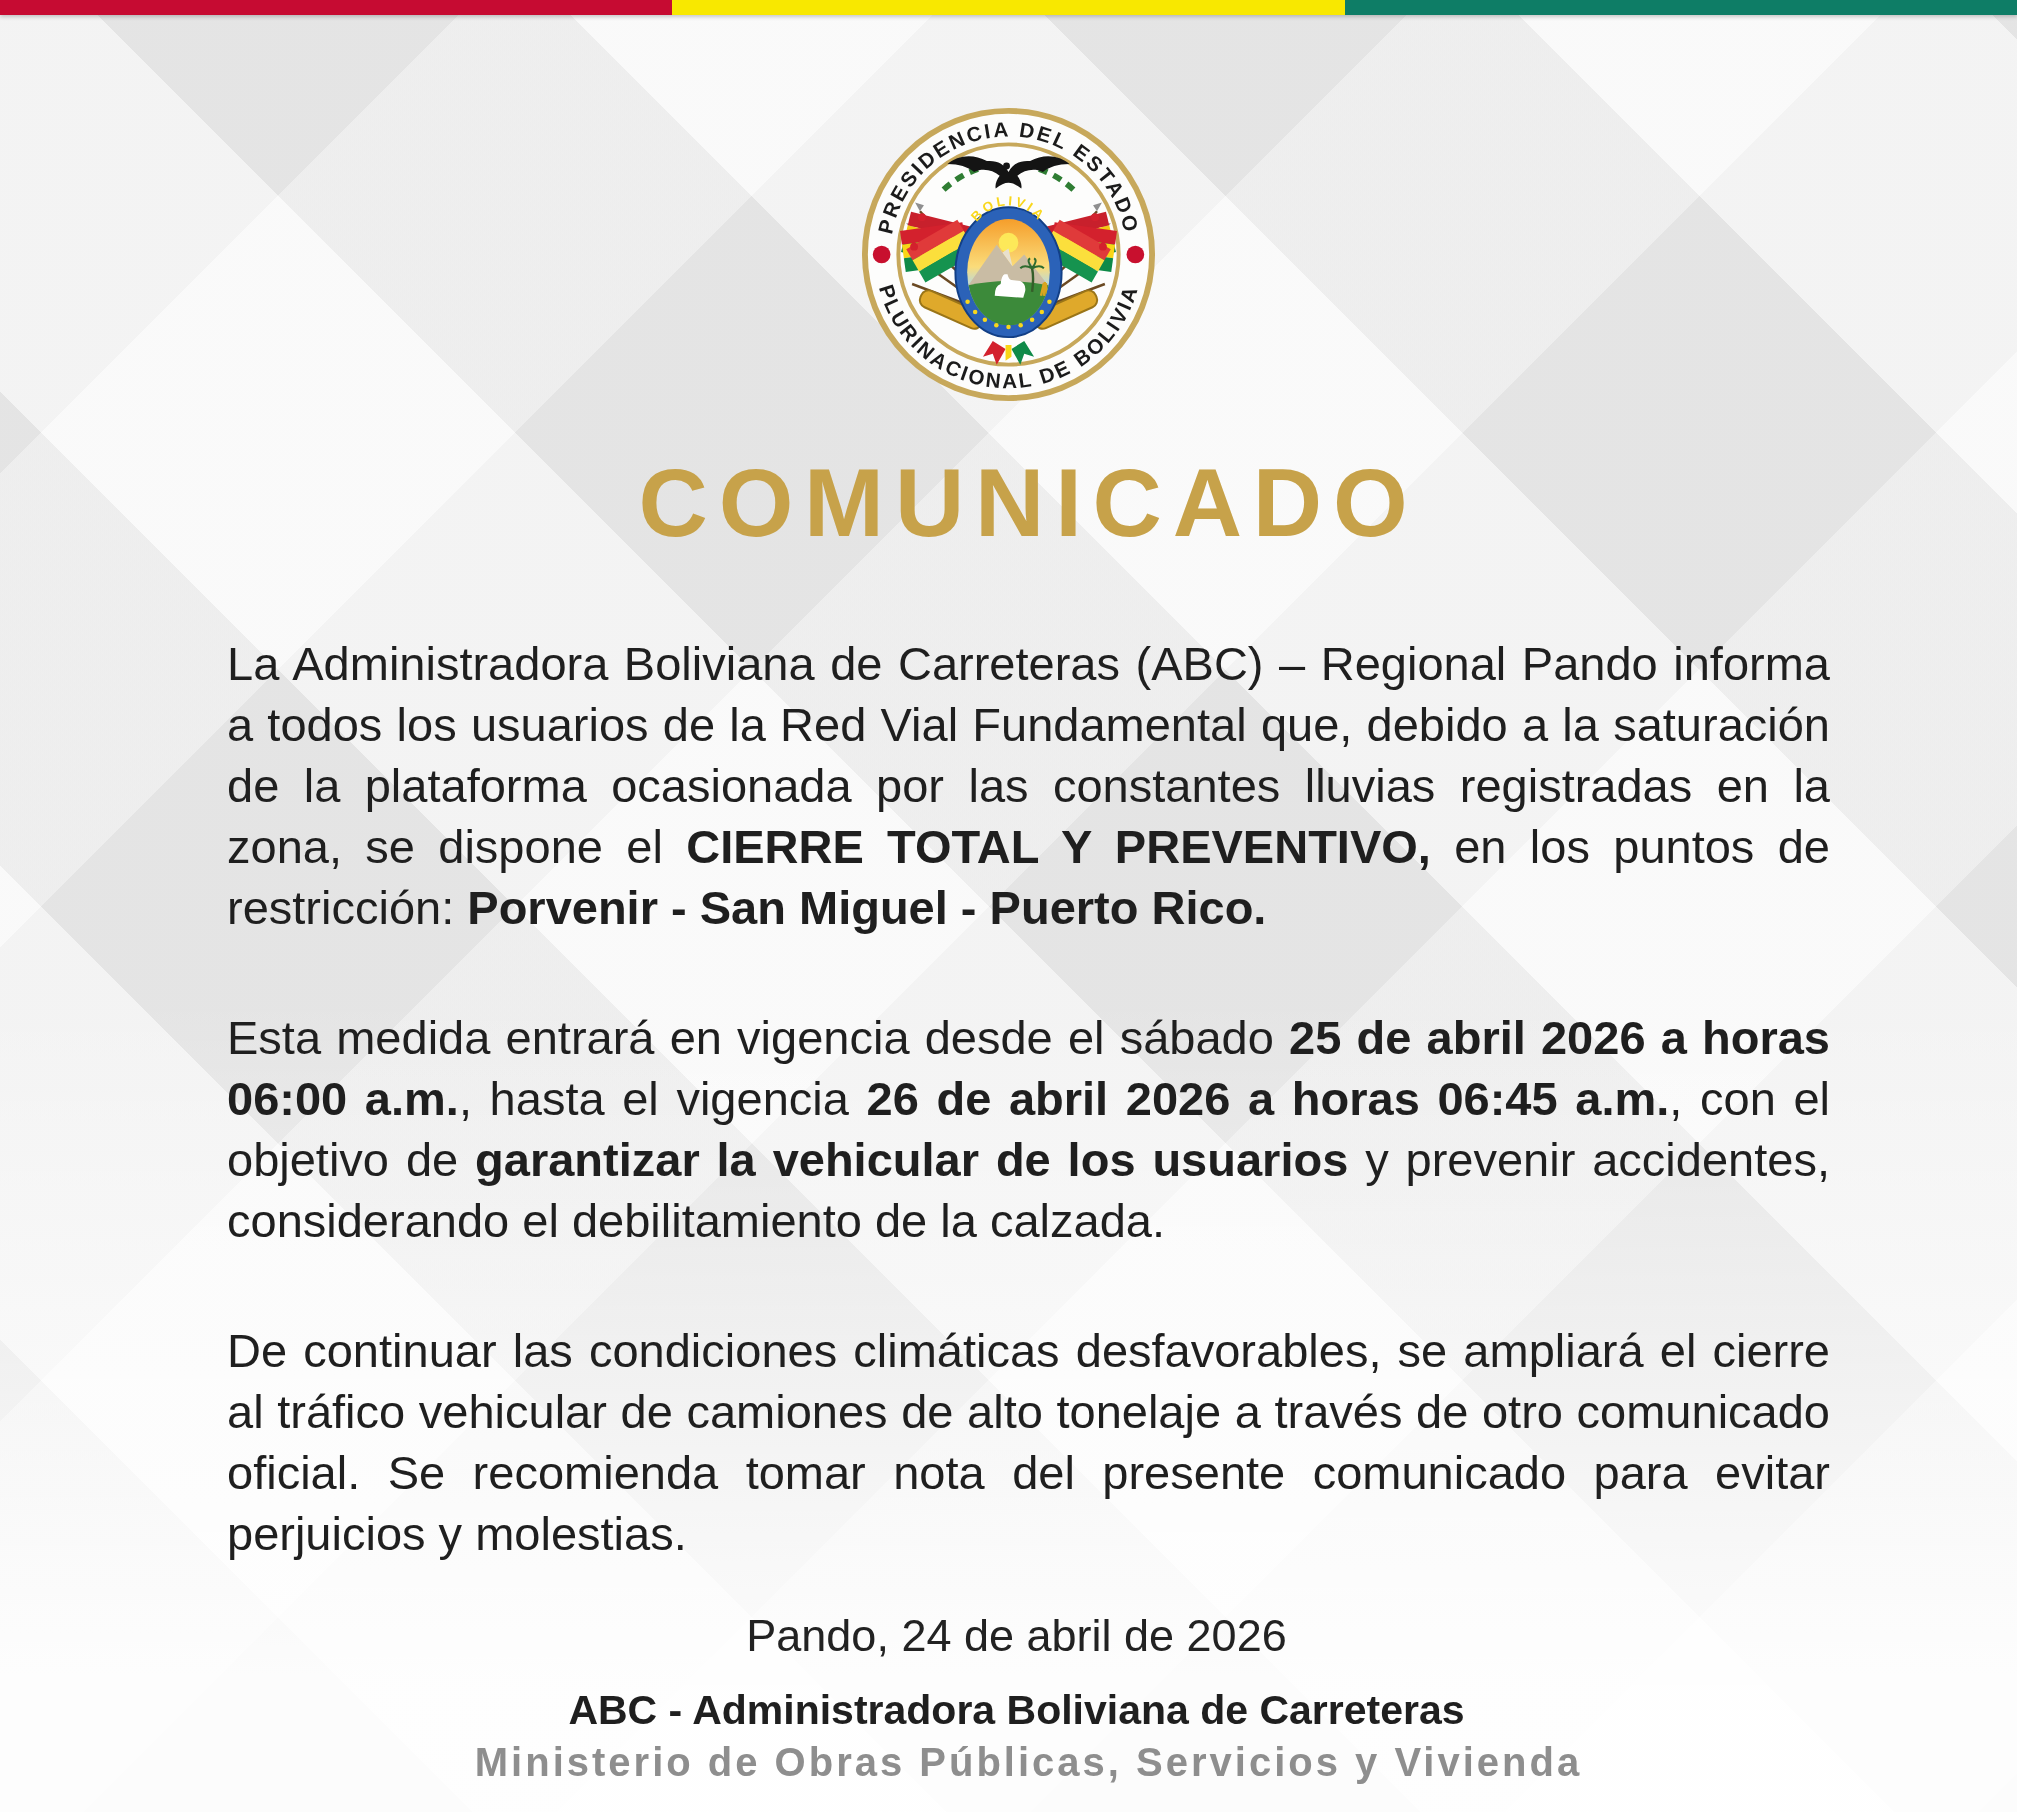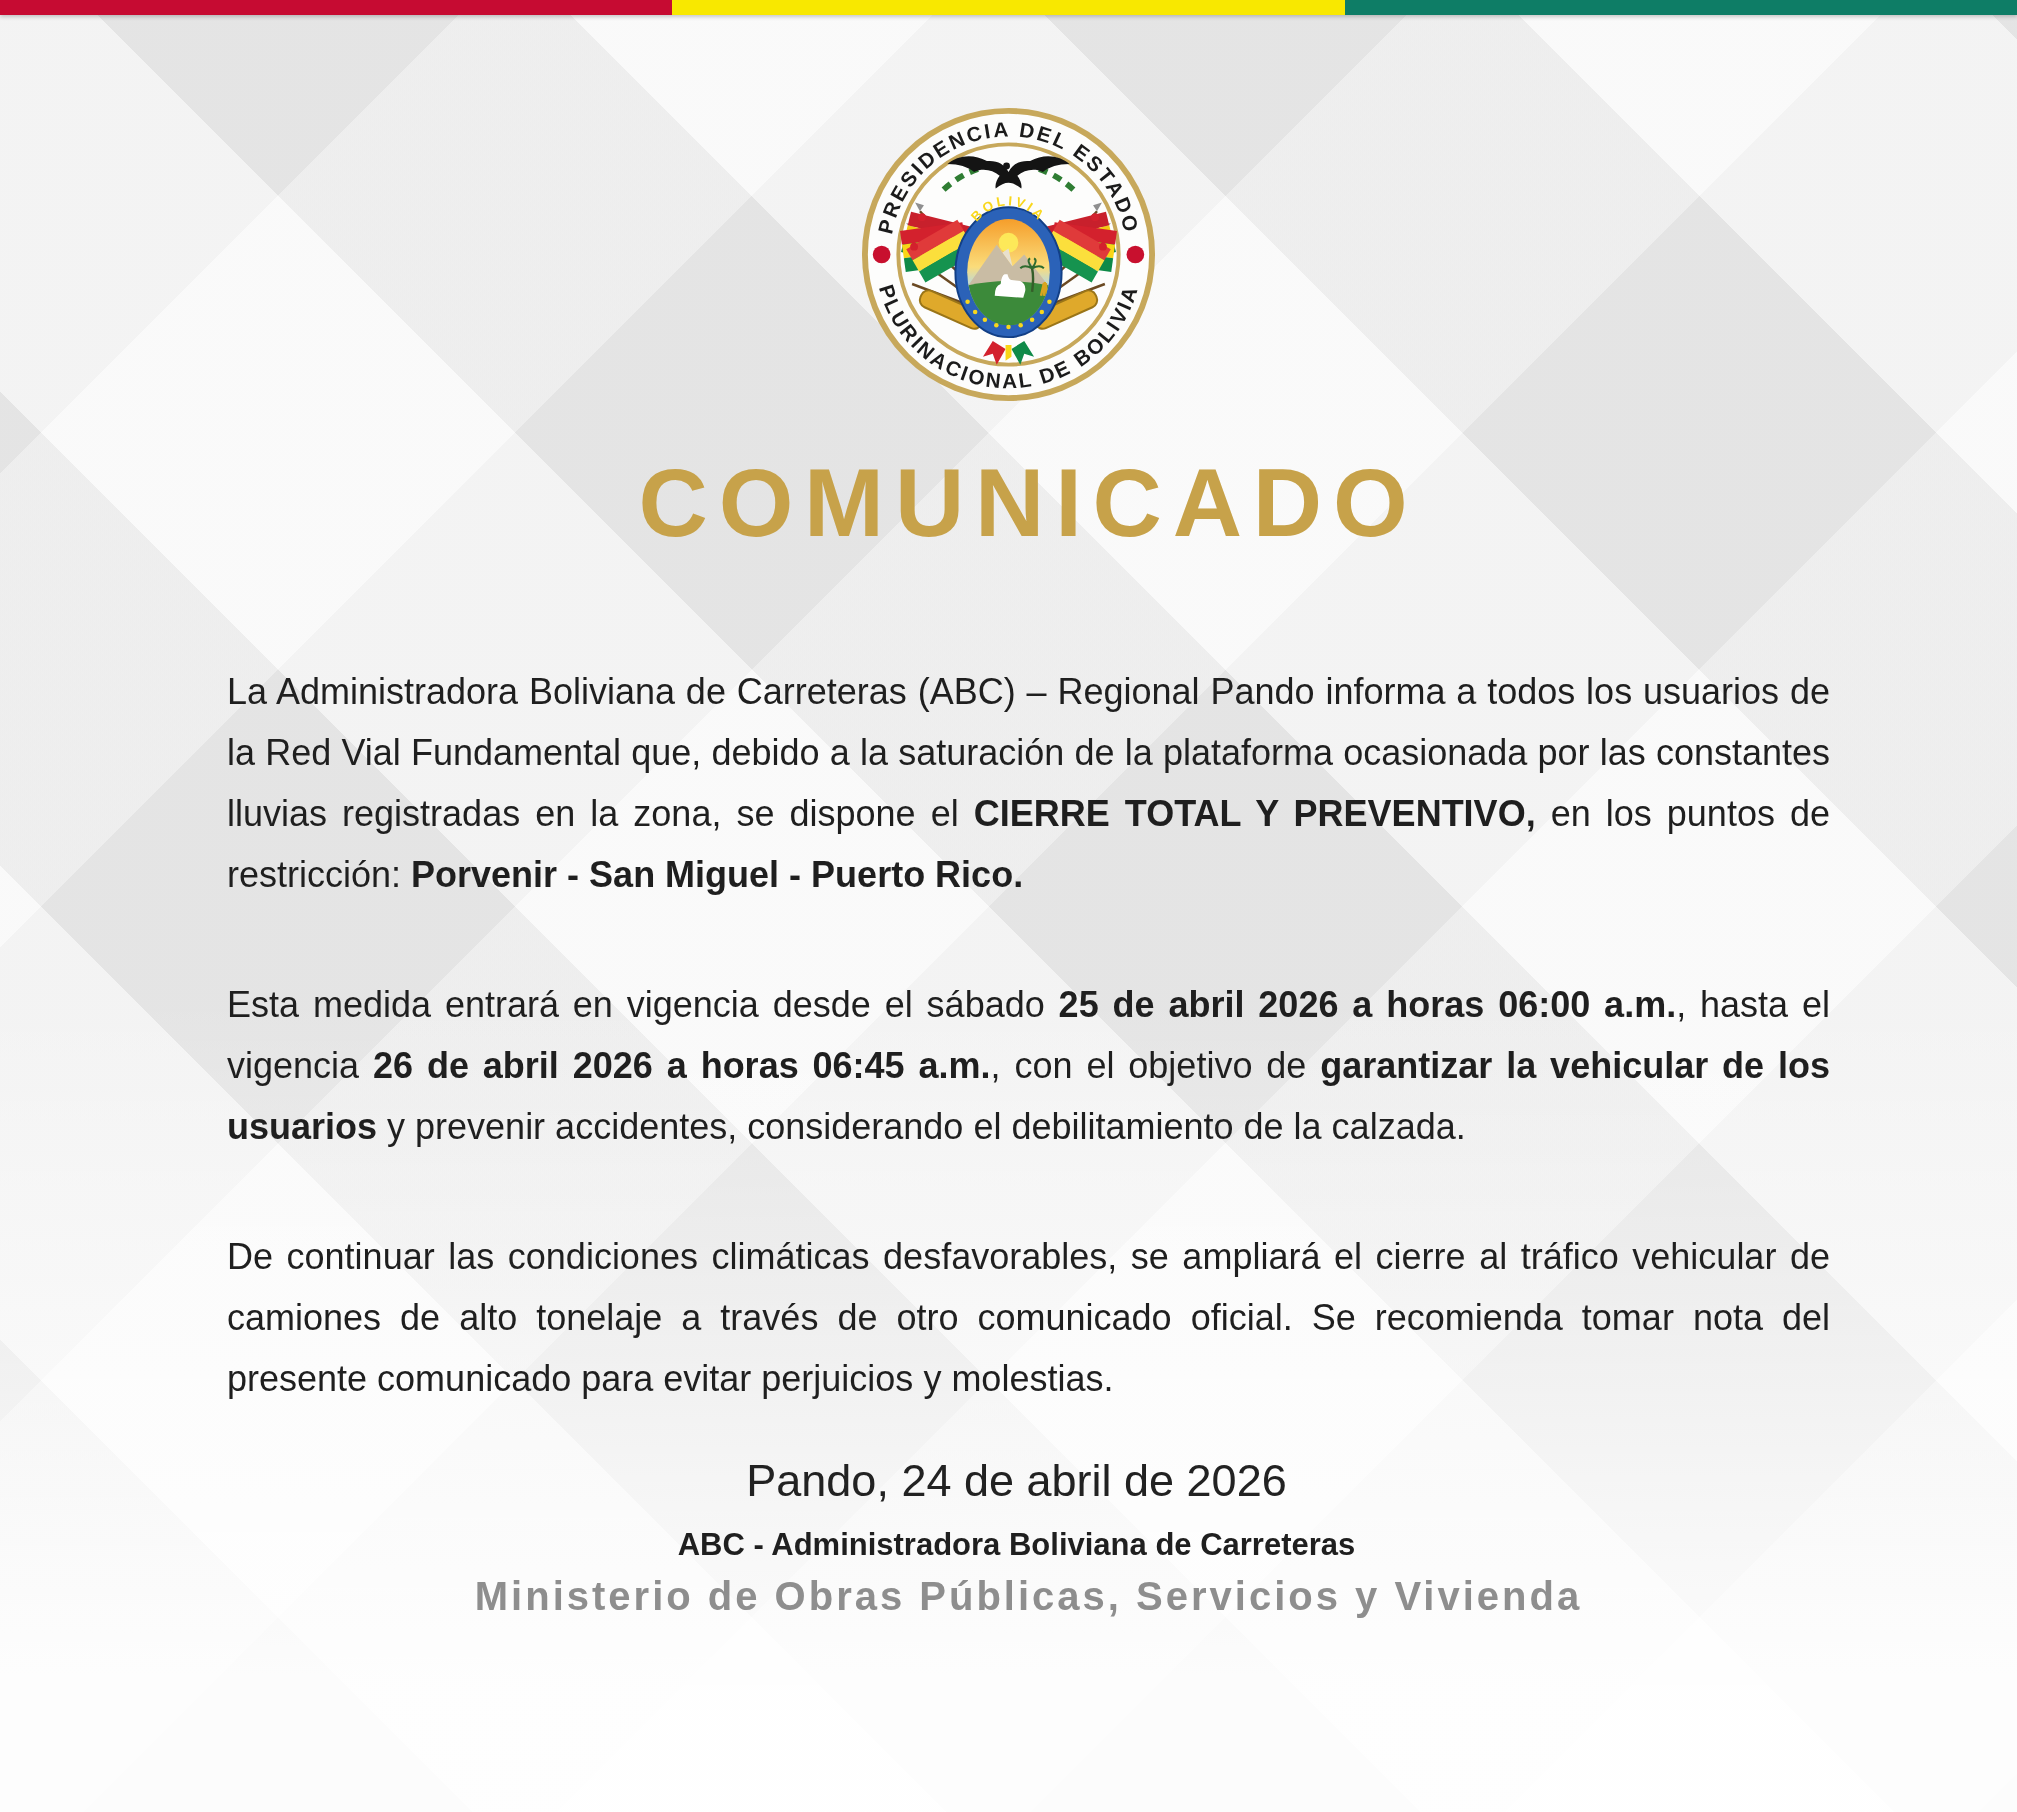--- a/index.html
+++ b/index.html
@@ -33,32 +33,32 @@
     text-align: center;
     font-size: 96px;
     line-height: 110px;
     font-weight: 800;
     letter-spacing: 10.8px;
     color: #C7A24A;
     padding-left: 40px;
   }
 
   .body-copy {
-    margin: 103px 187px 0 227px;
-    font-size: 36px;
+    margin: 75px 187px 0 227px;
+    font-size: 47px;
     line-height: 61px;
     text-align: justify;
   }
   .body-copy p { margin: 0 0 69px 0; }
   .body-copy p:last-child { margin-bottom: 0; }
   .b { font-weight: 700; }
 
   .footer { margin-top: 45px; text-align: center; padding-left: 16px; }
   .dateline  { font-size: 45px; line-height: 53px; font-weight: 400; color: #222222; }
-  .org       { font-size: 31px; line-height: 51px; font-weight: 700; color: #1F1F1F; margin-top: 12px; }
+  .org       { font-size: 41px; line-height: 51px; font-weight: 700; color: #1F1F1F; margin-top: 23px; }
   .ministry  { font-size: 40px; line-height: 49px; font-weight: 700; letter-spacing: 3px; color: #8E8E8E; margin-top: 2px; margin-left: 24px; }
 </style>
 </head>
 <body>
 
 <div class="page">
 
   <div class="flagbar">
     <div class="seg" style="background-color: rgb(198, 11, 50);"></div>
     <div class="seg" style="background-color: rgb(248, 232, 0);"></div>

